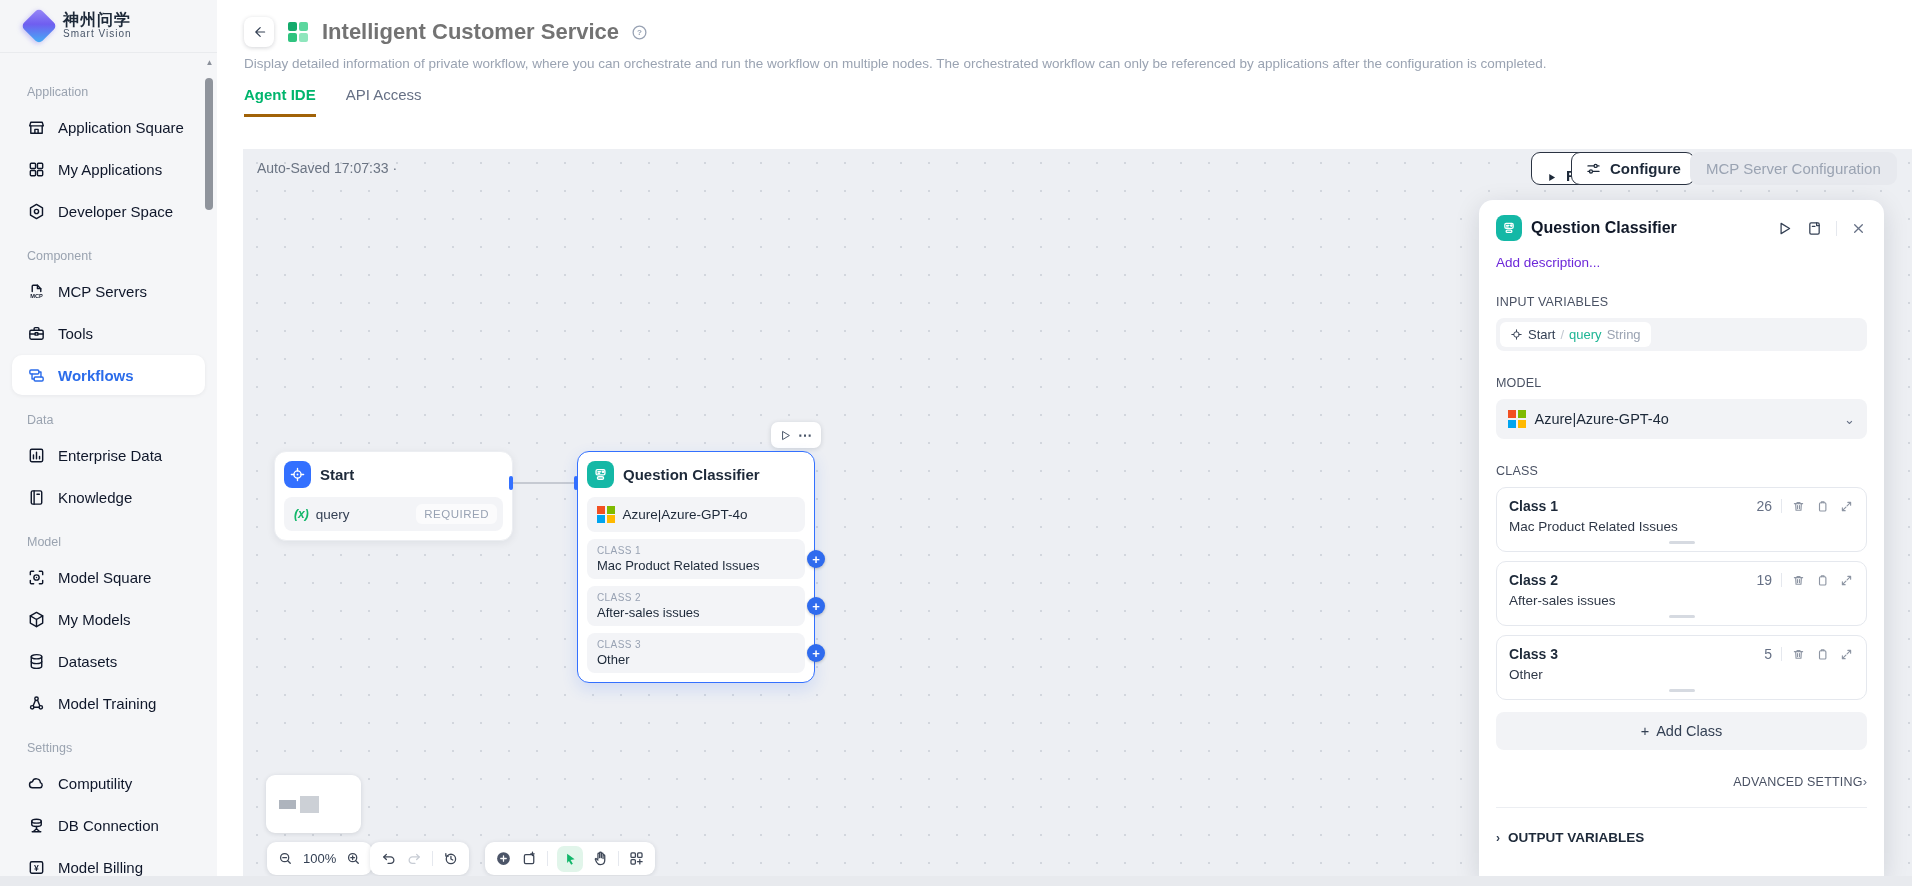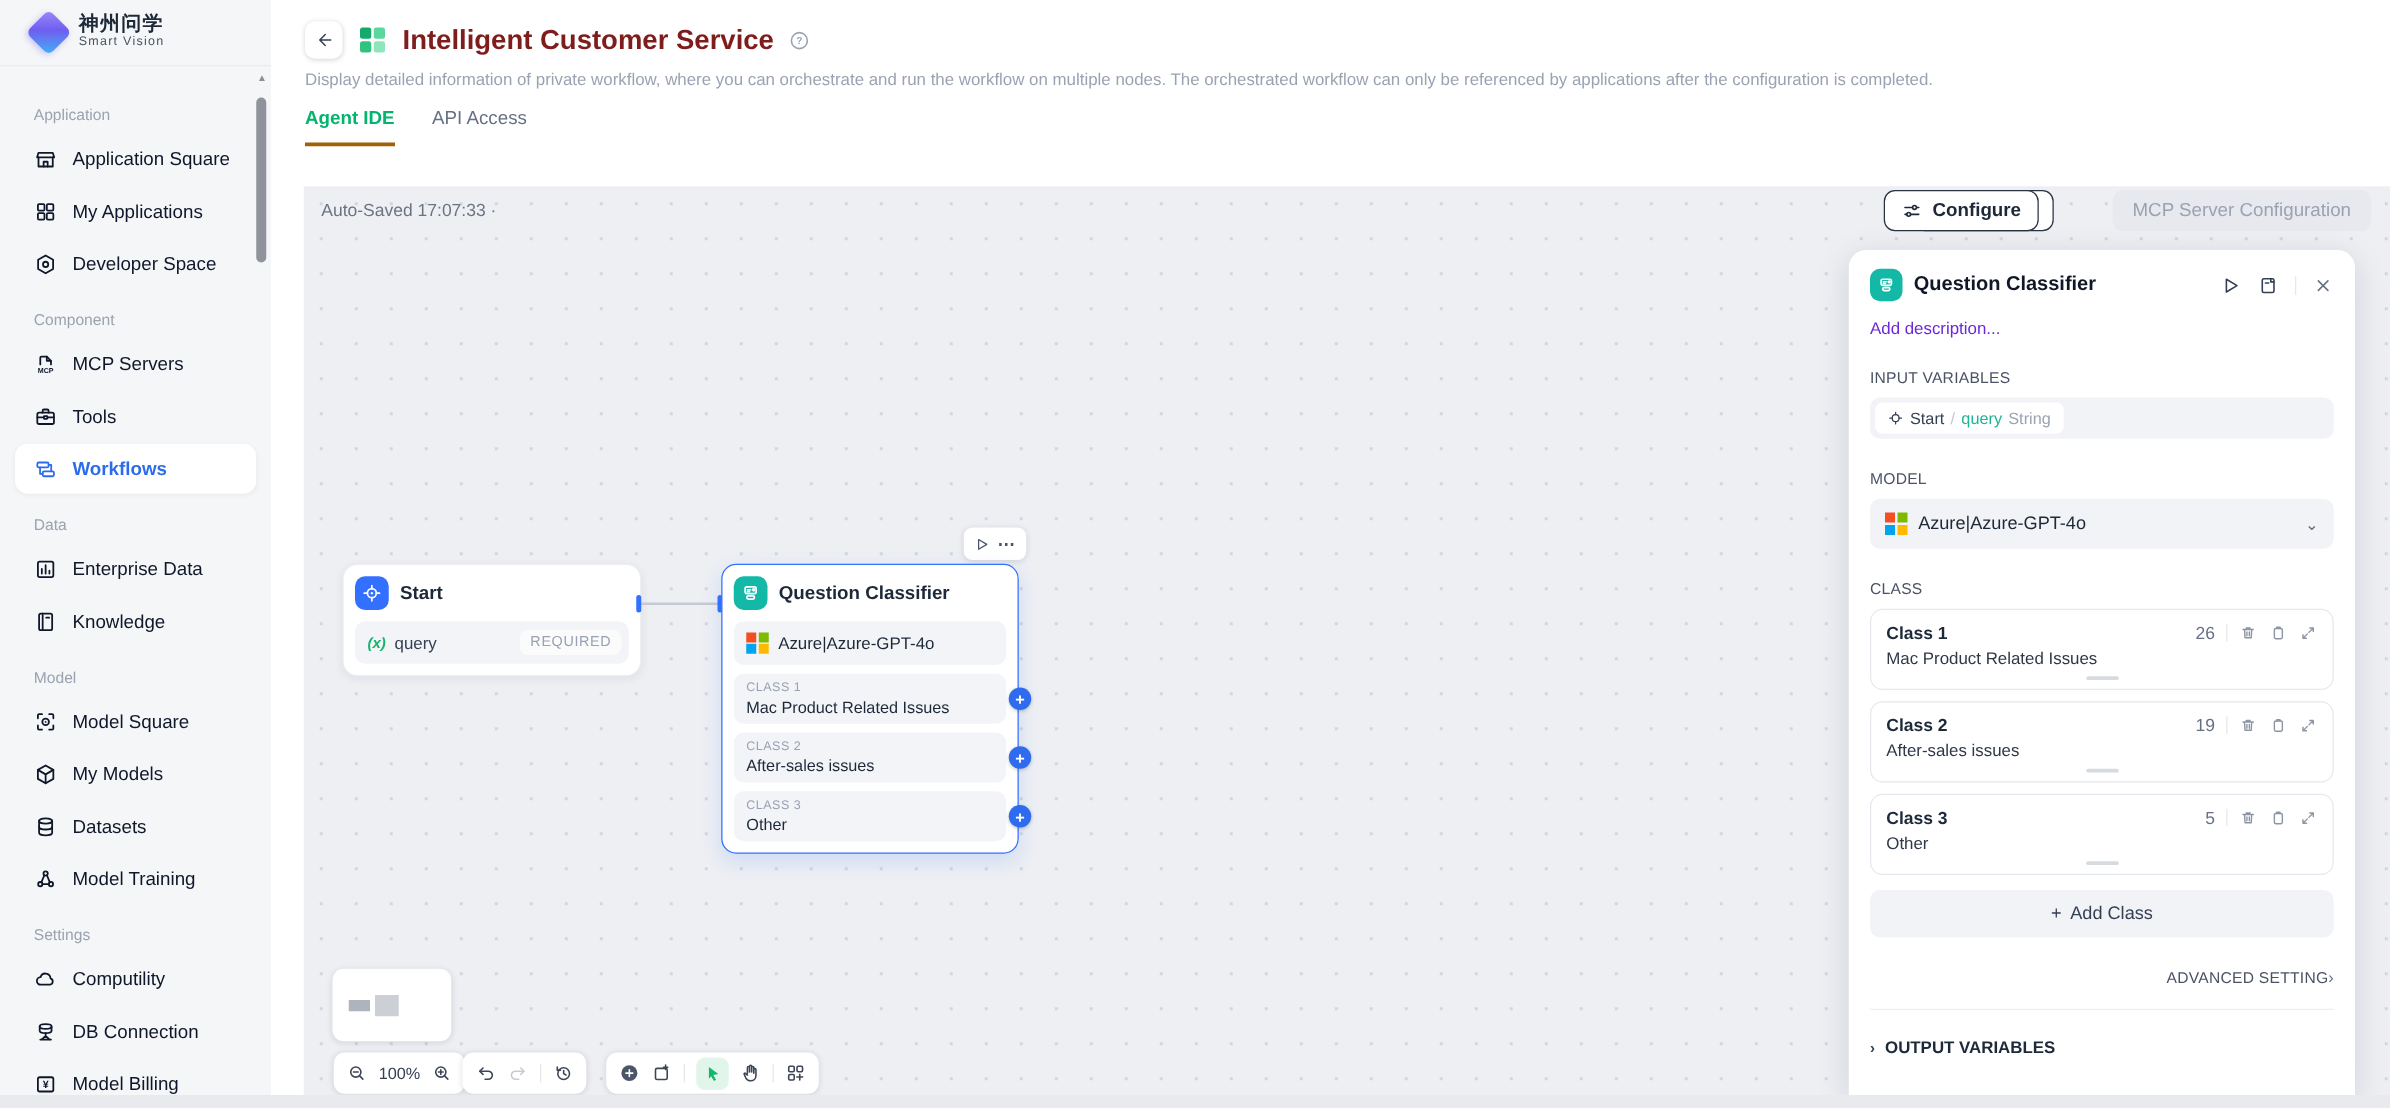--- a/index.html
+++ b/index.html
@@ -24,36 +24,36 @@
   .nav-item.active{background:#fff;color:#2b6cea;font-weight:700;box-shadow:0 1px 4px rgba(16,24,40,.06);}
   
   .i{width:18px;height:18px;stroke:currentColor;fill:none;stroke-width:1.5;stroke-linecap:round;stroke-linejoin:round;}
   
   .main{position:absolute;left:217px;top:0;right:0;bottom:0;background:#fff;}
   .hdr-row{display:flex;align-items:center;gap:12px;padding:17px 0 0 27px;}
   .back-btn{width:30px;height:30px;border-radius:8px;background:#fff;box-shadow:0 1px 4px rgba(16,24,40,.18);
     display:flex;align-items:center;justify-content:center;cursor:pointer;}
   .app-grid{width:24px;height:24px;border-radius:5px;background:#fff;display:grid;grid-template-columns:1fr 1fr;gap:2px;padding:2px;box-sizing:border-box;}
   .app-grid span{border-radius:2px;}
-  .page-title{font-size:22px;font-weight:700;color:#7f1d1d;}
+  .page-title{font-size:22px;font-weight:700;color:#737373;}
   .help{width:17px;height:17px;color:#98a2b3;}
   .desc{padding:9px 0 0 27px;font-size:13.5px;color:#9aa3b2;}
   .tabs{display:flex;gap:30px;padding:15px 0 0 27px;}
   .tab{font-size:15px;color:#667085;padding-bottom:11px;cursor:pointer;}
   .tab.active{color:#00b56d;font-weight:700;border-bottom:3px solid #a16207;}
   
   .canvas{position:absolute;left:26px;top:149px;right:0;bottom:0;background:#edeff3;
     background-image:radial-gradient(#d2d6dd 1.3px,transparent 1.4px);background-size:28px 28px;}
   .autosave{position:absolute;left:14px;top:11px;font-size:14px;color:#6b7483;}
   .btn{position:absolute;top:3px;height:33px;box-sizing:border-box;border:1.5px solid #2a3342;border-radius:9px;
     background:#fff;display:flex;align-items:center;gap:8px;padding:0 13px;font-size:15px;font-weight:600;color:#1d2939;cursor:pointer;}
   .btn .i{width:17px;height:17px;}
   .btn-sep{width:1px;height:16px;background:#d6dae1;}
   .run-btn{left:1288px;align-items:flex-end;}
-  .config-btn{left:1264px;}
+  .config-btn{left:1328px;}
   .mcp-chip{position:absolute;left:1447px;top:3px;height:33px;box-sizing:border-box;border-radius:9px;
     background:#e7e9ee;color:#9aa3b2;font-size:15px;display:flex;align-items:center;padding:0 16px;}
   
   .node{position:absolute;background:#fff;border-radius:12px;padding:9px;box-sizing:border-box;}
   .start-node{left:31px;top:302px;width:239px;border:1px solid #eceef2;box-shadow:0 2px 8px rgba(16,24,40,.07);}
   .qc-node{left:334px;top:302px;width:238px;border:1.5px solid #3370ff;box-shadow:0 6px 16px rgba(51,112,255,.16);}
   .node-hd{display:flex;align-items:center;gap:9px;}
   .node-ic{width:27px;height:27px;border-radius:8px;display:flex;align-items:center;justify-content:center;flex:none;}
   .node-ic .i{width:17px;height:17px;stroke:#fff;stroke-width:1.6;}
   .ic-blue{background:#3370ff;}

